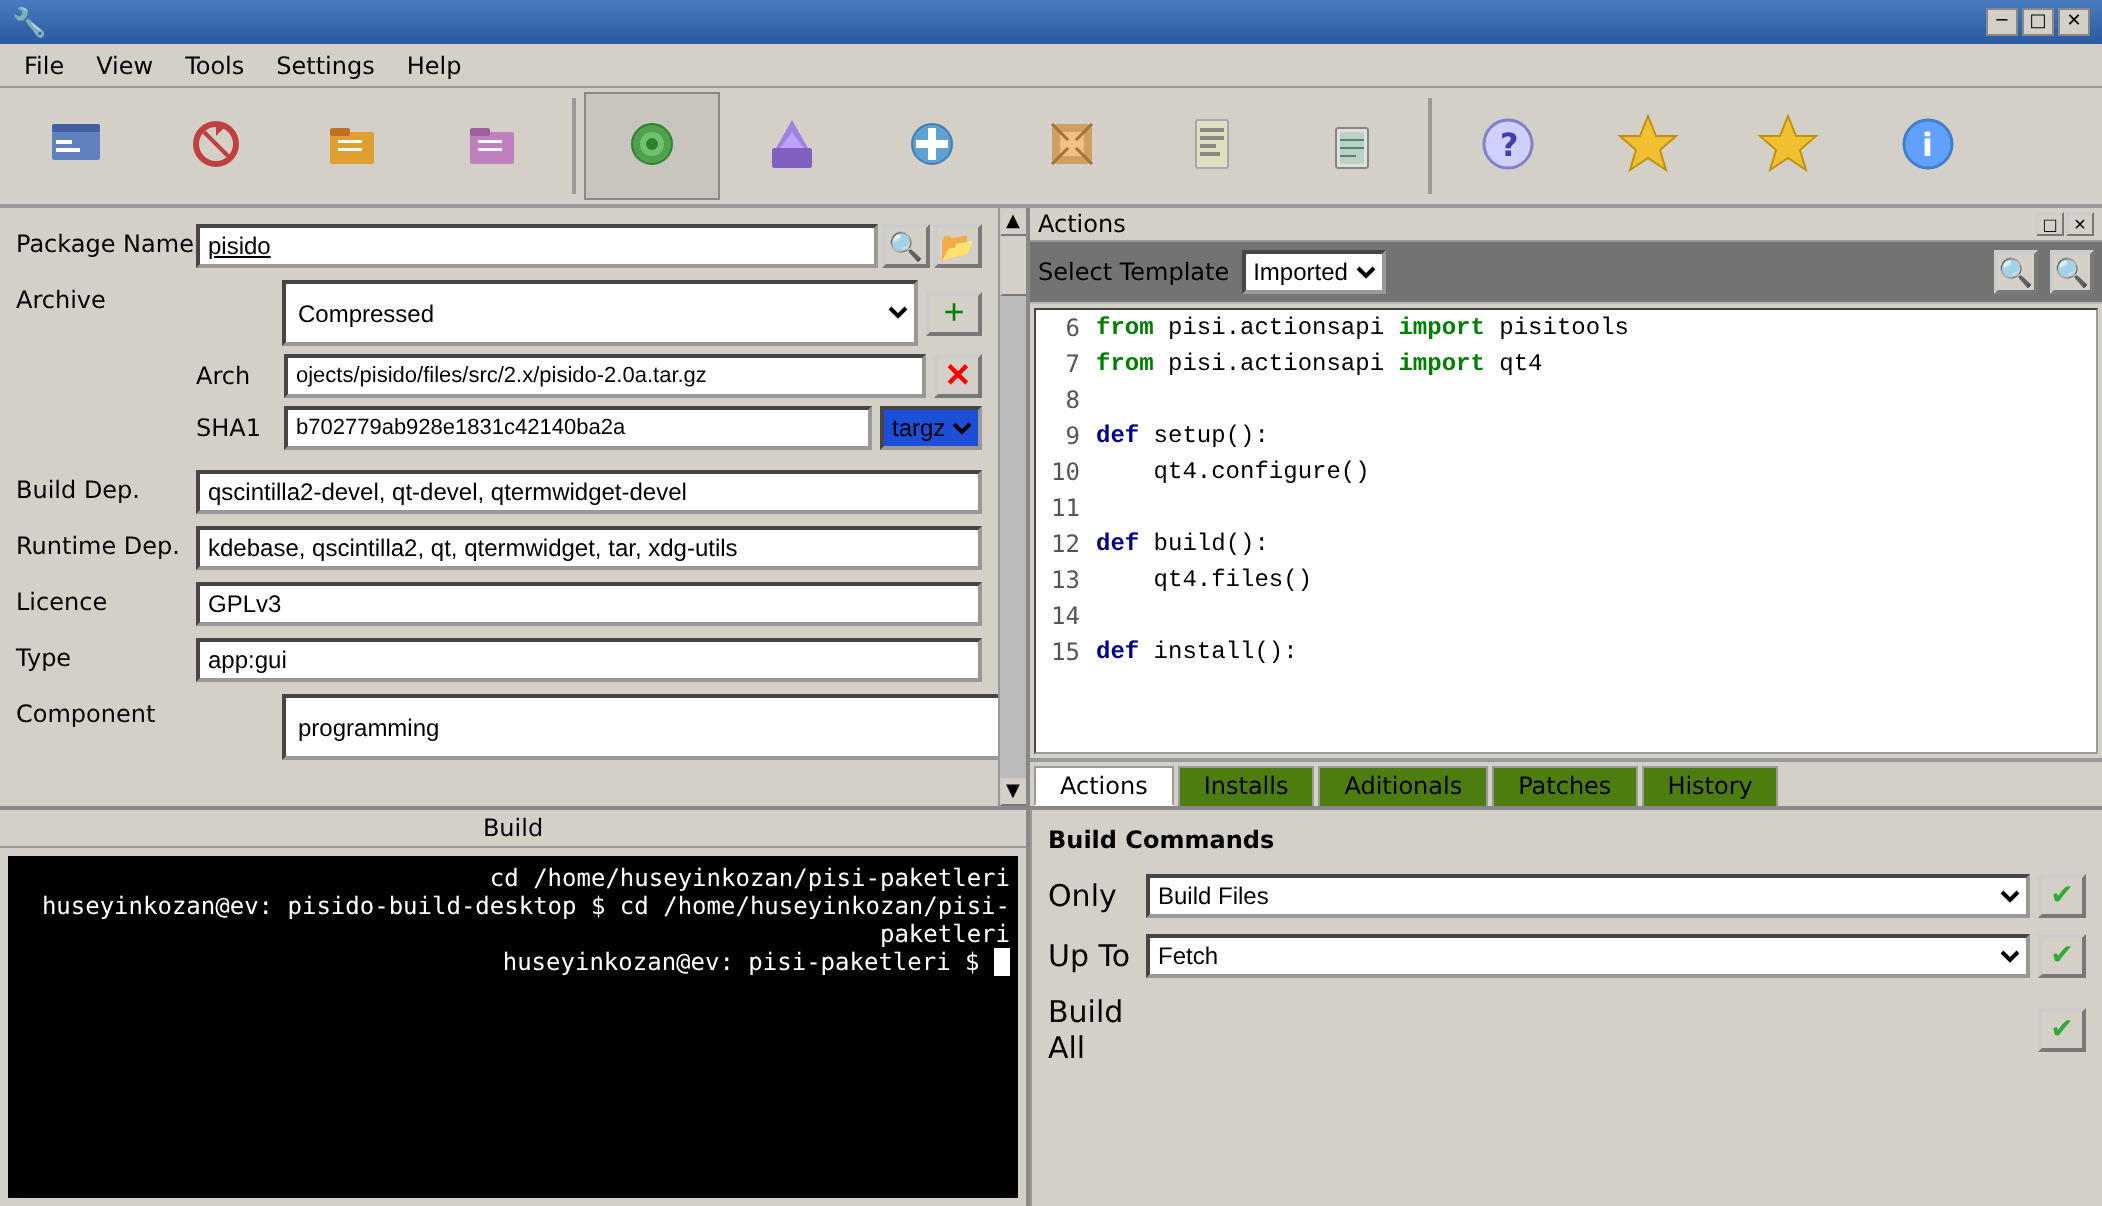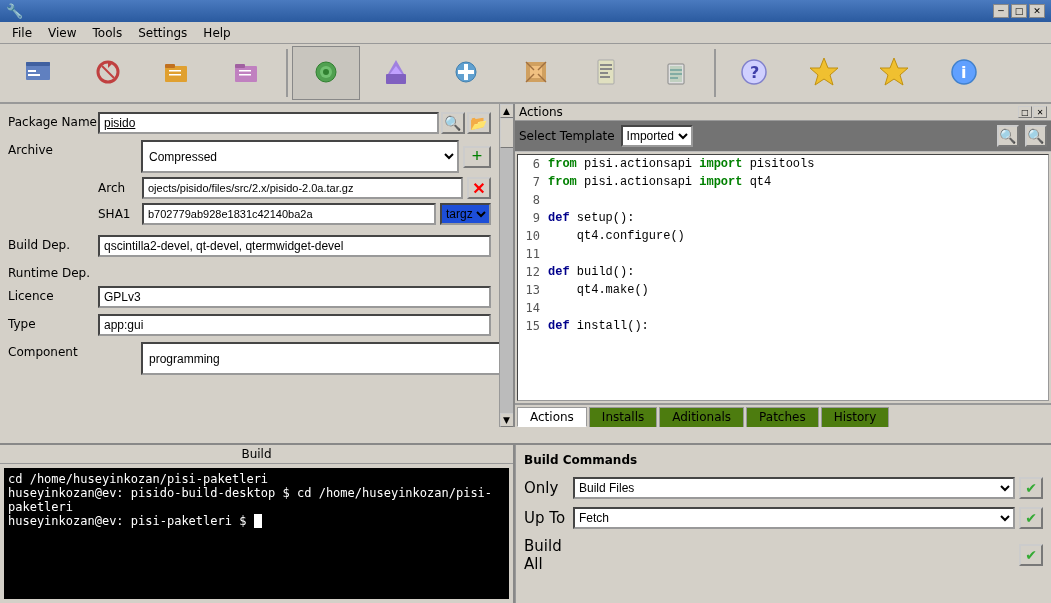--- a/index.html
+++ b/index.html
@@ -241,20 +241,21 @@
     }
     #build-terminal {
       flex: 1;
       background: black;
       color: white;
       font-family: monospace;
       font-size: 12px;
       padding: 4px;
       overflow-y: auto;
       margin: 4px;
+      text-align: right;
     }
     #build-controls {
       width: 165px;
       padding: 6px;
       background: #d4d0c8;
       border-left: 1px solid #999;
       display: flex;
       flex-direction: column;
       gap: 6px;
     }
@@ -541,20 +542,21 @@
             </div>
           </div>
 
           <div class="form-row">
             <div class="form-label">Build Dep.</div>
             <div class="form-field"><input class="form-input" type="text" value="qscintilla2-devel, qt-devel, qtermwidget-devel" style=""></div>
           </div>
 
           <div class="form-row">
             <div class="form-label">Runtime Dep.</div>
+            <div class="form-field"><input class="form-input" type="text" value="kdebase, qscintilla2, qt, qtermwidget, tar, xdg-utils" style=""></div>
           </div>
 
           <div class="form-row">
             <div class="form-label">Licence</div>
             <div class="form-field"><input class="form-input" type="text" value="GPLv3" style=""></div>
           </div>
 
           <div class="form-row">
             <div class="form-label">Type</div>
             <div class="form-field"><input class="form-input" type="text" value="app:gui" style=""></div>
@@ -620,21 +622,21 @@
         <div class="code-line">
           <span class="line-num">11</span>
             <span class="code-text"> </span>
         </div>
         <div class="code-line">
           <span class="line-num">12</span>
           <span class="code-text"><span class="kw-def">def</span> build():</span>
         </div>
         <div class="code-line">
           <span class="line-num">13</span>
-          <span class="code-text">    qt4.make()</span>
+          <span class="code-text">    qt4.files()</span>
         </div>
         <div class="code-line">
           <span class="line-num">14</span>
             <span class="code-text"> </span>
         </div>
         <div class="code-line">
           <span class="line-num">15</span>
           <span class="code-text"><span class="kw-def">def</span> install():</span>
         </div>
       </div>
@@ -742,24 +744,23 @@
     overflow: hidden;
   }
   #top-row {
     display: flex;
     flex: 1;
     overflow: hidden;
     min-height: 0;
   }
   #bottom-row {
     display: flex;
-    height: 160px;
+    height: 200px;
     border-top: 2px solid #888;
     flex-shrink: 0;
-    margin-top: 16px;
   }
   #left-panel {
     width: 515px;
     display: flex;
     flex-direction: column;
     border-right: 2px solid #888;
     overflow: hidden;
     flex-shrink: 0;
   }
   #right-panel {

